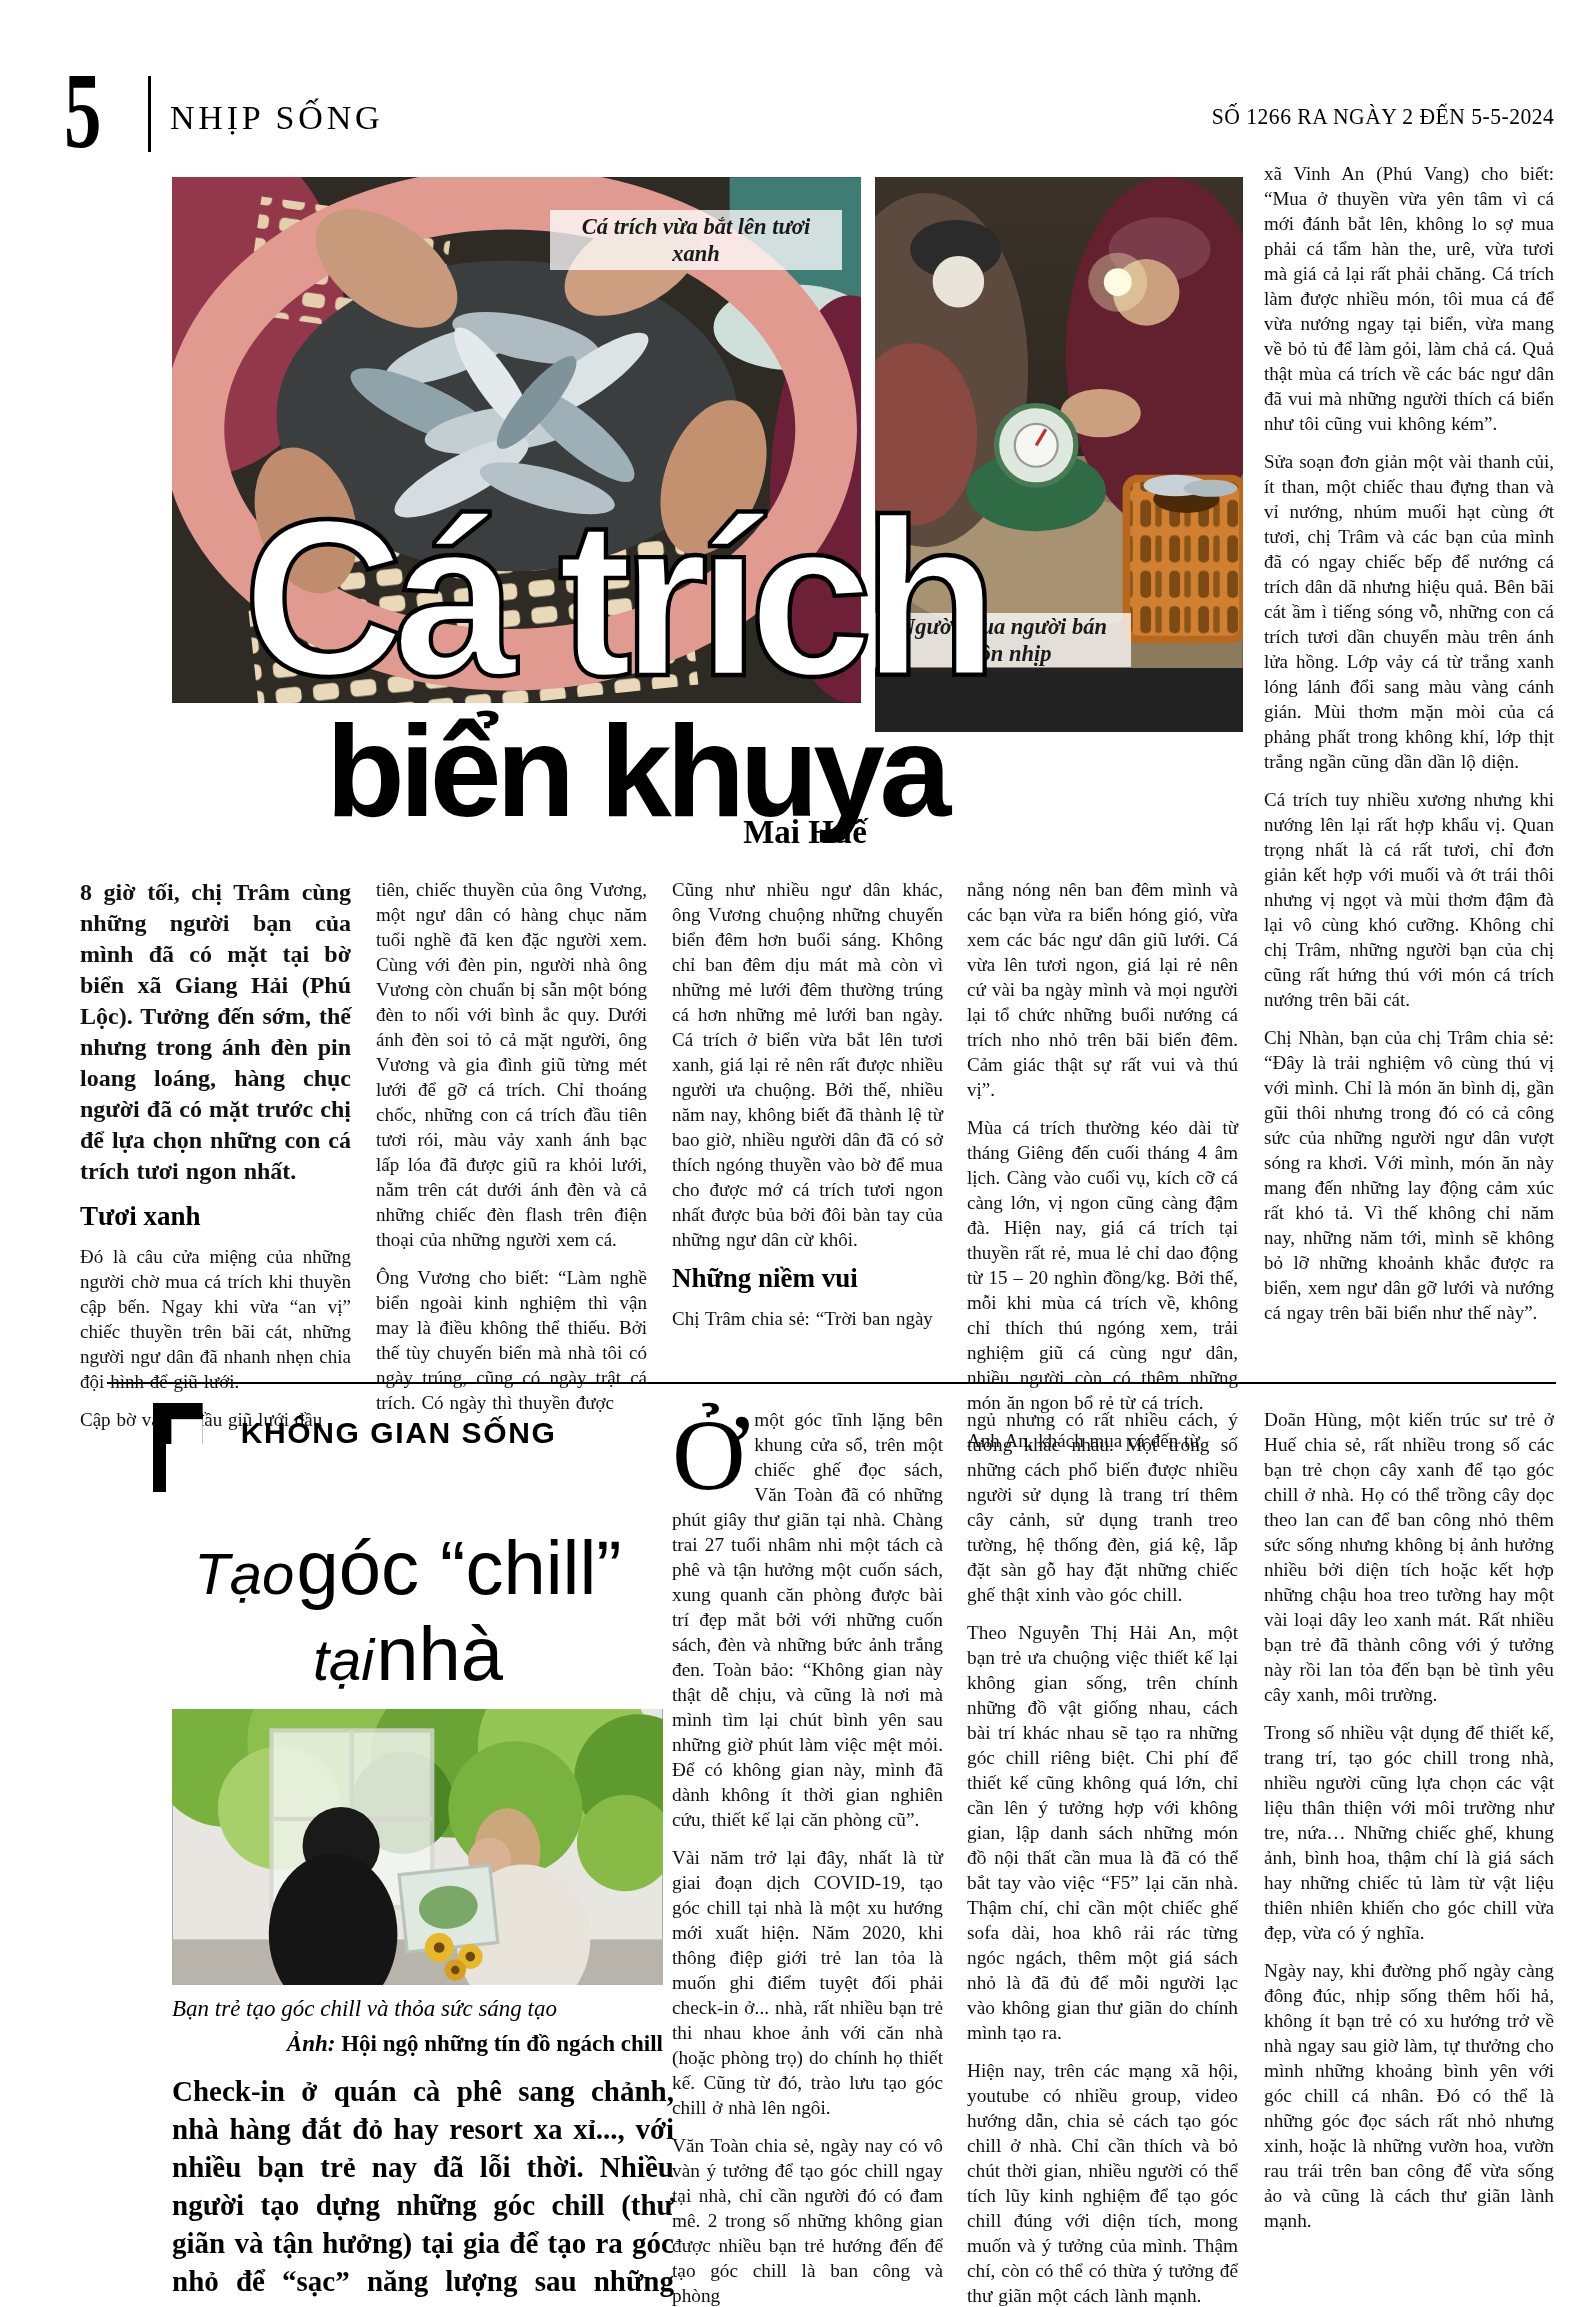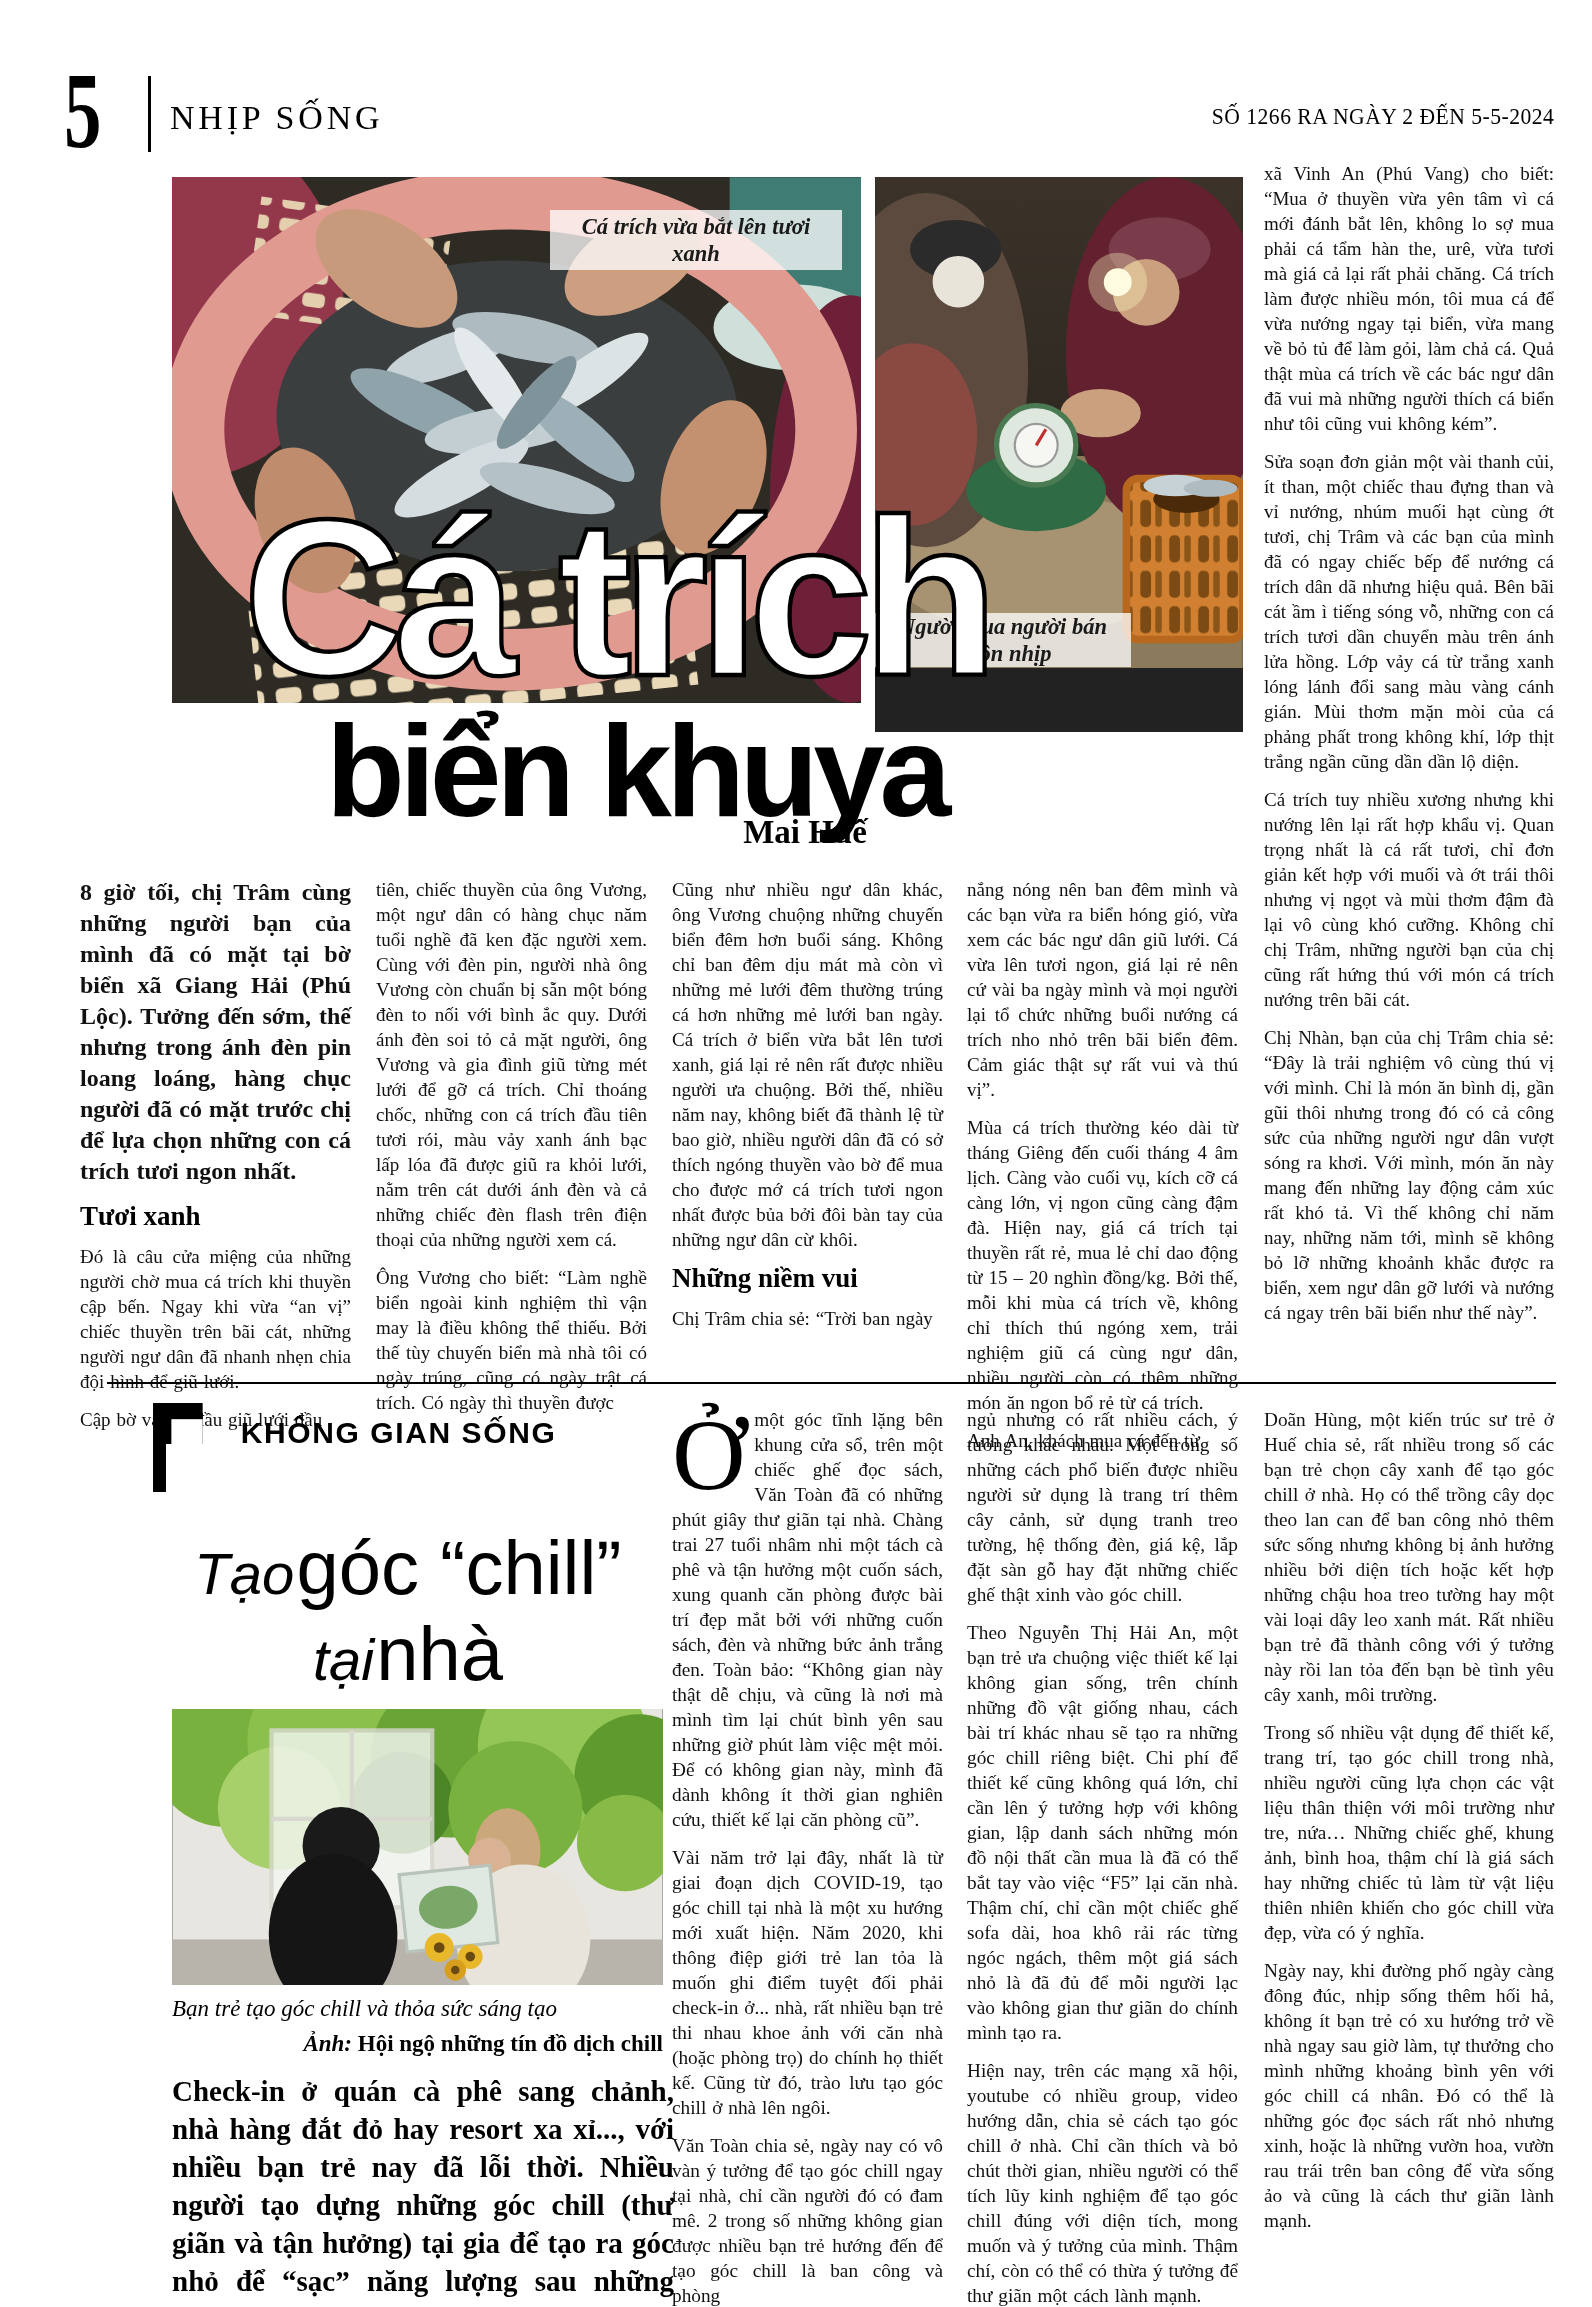--- a/index.html
+++ b/index.html
@@ -232,21 +232,21 @@
       <circle cx="498" cy="445" r="10" fill="#6a4a10"></circle>
       <circle cx="556" cy="462" r="23" fill="#e8b82a"></circle>
       <circle cx="556" cy="462" r="9" fill="#6a4a10"></circle>
       <circle cx="528" cy="487" r="20" fill="#d89f1e"></circle>
       <circle cx="528" cy="487" r="8" fill="#6a4a10"></circle>
     </svg>
   </div>
 
   <div class="abs cap3">
     <span>Bạn trẻ tạo góc chill và thỏa sức sáng tạo</span>
-    <span class="credit"><span class="lbl">Ảnh:</span> <span class="who">Hội ngộ những tín đồ dịch chill</span></span>
+    <span class="credit"><span class="lbl">Ảnh:</span> <span class="who">Hội ngộ những tín đồ ngách chill</span></span>
   </div>
 
   <div class="abs lede2">Check-in ở quán cà phê sang chảnh, nhà hàng đắt đỏ hay resort xa xỉ..., với nhiều bạn trẻ nay đã lỗi thời. Nhiều người tạo dựng những góc chill (thư giãn và tận hưởng) tại gia để tạo ra góc nhỏ để “sạc” năng lượng sau những ngày làm việc căng thẳng.</div>
 
   <div class="abs col b-col" style="left:672px;">
     <p><span class="dropcap">Ở</span><span>một góc tĩnh lặng bên khung cửa sổ, trên một chiếc ghế đọc sách, Văn Toàn đã có những phút giây thư giãn tại nhà. Chàng trai 27 tuổi nhâm nhi một tách cà phê và tận hưởng một cuốn sách, xung quanh căn phòng được bài trí đẹp mắt bởi với những cuốn sách, đèn và những bức ảnh trắng đen. Toàn bảo: “Không gian này thật dễ chịu, và cũng là nơi mà mình tìm lại chút bình yên sau những giờ phút làm việc mệt mỏi. Để có không gian này, mình đã dành không ít thời gian nghiên cứu, thiết kế lại căn phòng cũ”.</span></p>
     <p>Vài năm trở lại đây, nhất là từ giai đoạn dịch COVID-19, tạo góc chill tại nhà là một xu hướng mới xuất hiện. Năm 2020, khi thông điệp giới trẻ lan tỏa là muốn ghi điểm tuyệt đối phải check-in ở... nhà, rất nhiều bạn trẻ thi nhau khoe ảnh với căn nhà (hoặc phòng trọ) do chính họ thiết kế. Cũng từ đó, trào lưu tạo góc chill ở nhà lên ngôi.</p>
     <p>Văn Toàn chia sẻ, ngày nay có vô vàn ý tưởng để tạo góc chill ngay tại nhà, chỉ cần người đó có đam mê. 2 trong số những không gian được nhiều bạn trẻ hướng đến để tạo góc chill là ban công và phòng</p>
   </div>
 

